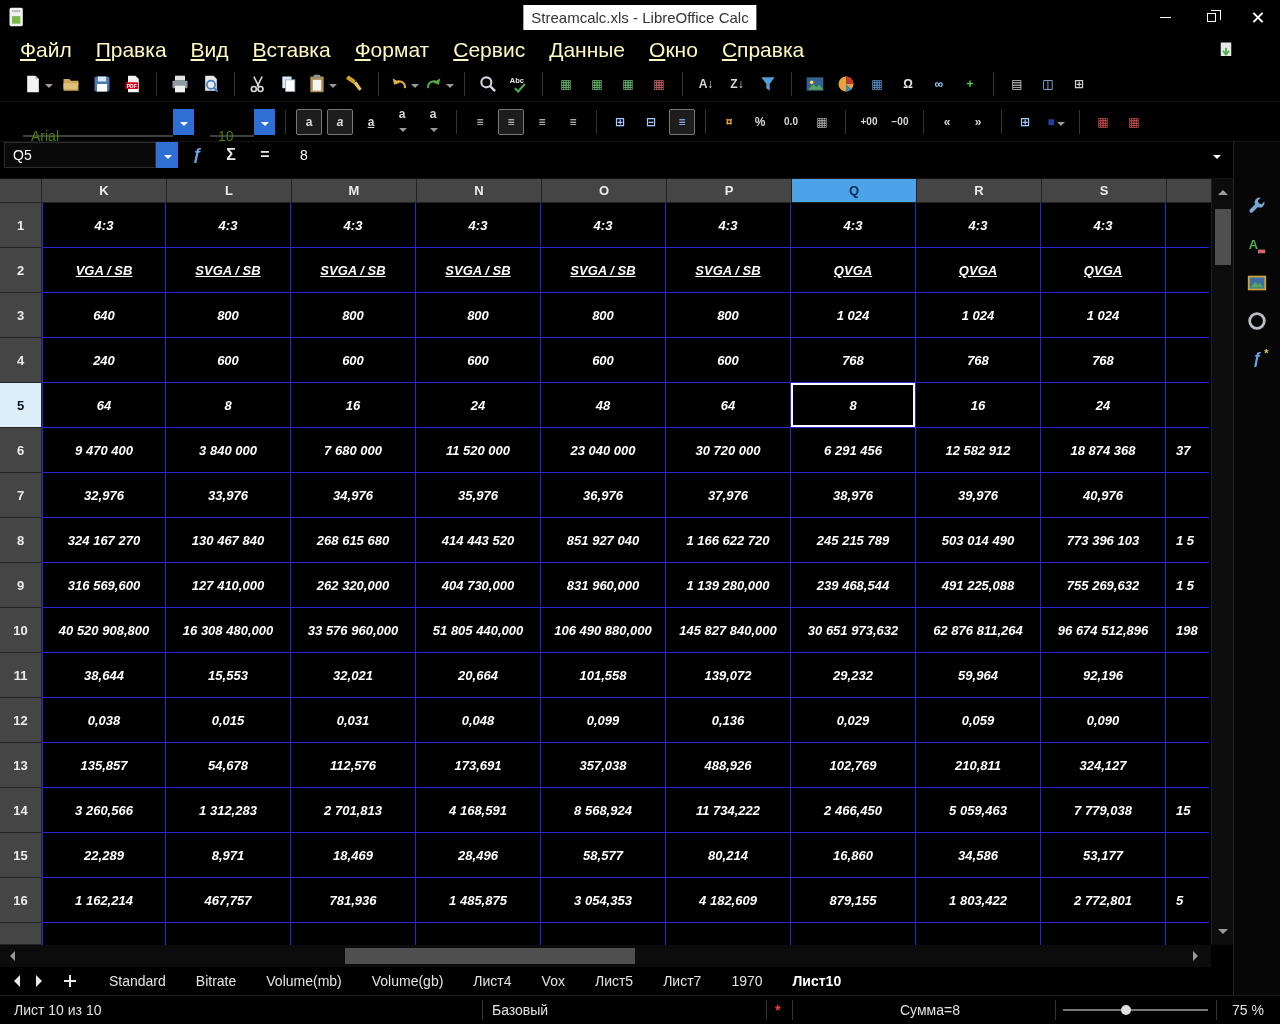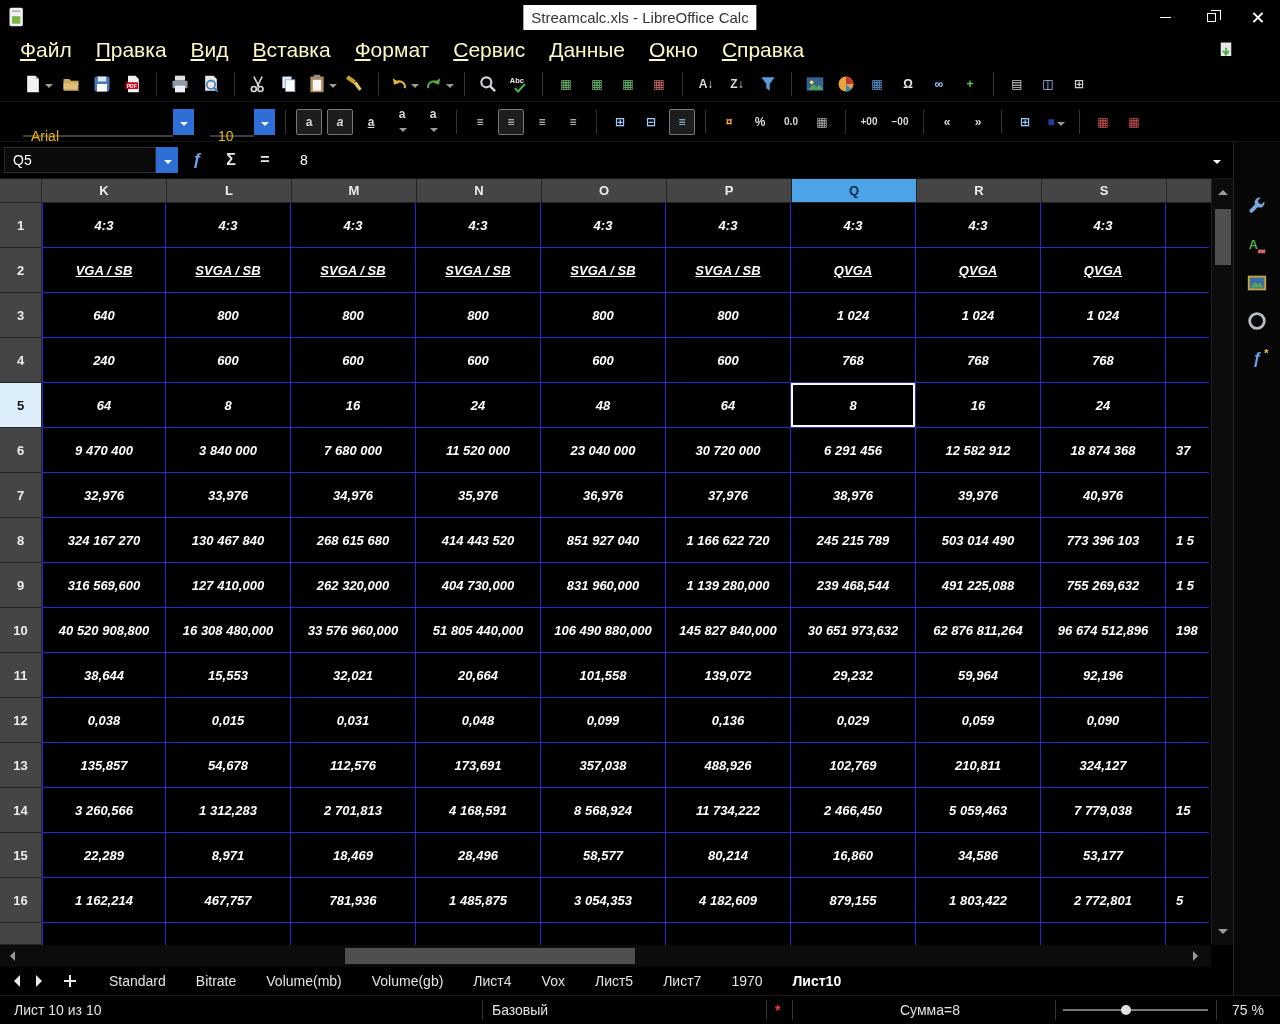--- a/index.html
+++ b/index.html
@@ -41,26 +41,26 @@
   .caret.white { border-top-color:#fff; }
   .i-italic { font-style:italic; }
   .i-underline { text-decoration:underline; }
   .i-font-color, .i-highlight-color { flex-direction:column; line-height:11px; padding-top:3px; }
   .i-font-color::after { content:""; width:13px; height:3px; background:#d0021b; margin-top:1px; }
   .i-highlight-color::after { content:""; width:13px; height:3px; background:#f7e04a; margin-top:1px; }
   .i-function-wizard::after { content:"*"; color:#e8d44d; font-size:11px; position:absolute; top:1px; right:2px; }
   .i-number-format, .i-add-decimal, .i-delete-decimal { font-size:10px; }
 
   .combo { display:inline-flex; height:26px; flex:none; }
-  .combo-box { background:#0d0d0d; border:1px solid #3f3f3f; color:#eab308; font-size:14px; display:flex; align-items:center; padding-left:7px;margin-top:26px; }
+  .combo-box { background:#0d0d0d; border:1px solid #3f3f3f; color:#4d7c0f; font-size:14px; display:flex; align-items:center; padding-left:7px;margin-top:26px; }
   .combo-drop { width:21px; background:#2d6fd4; display:flex; align-items:center; justify-content:center; }
   .combo-drop .caret { border-top-color:#fff; margin:8px 0 0 0; }
 
   
-  .formulabar { position:absolute; top:142px; left:0; width:1280px; height:37px; background:#000; display:flex; align-items:center; border-bottom:1px solid #141414; }
+  .formulabar { position:absolute; top:142px; left:0; width:1280px; height:37px; background:#000; display:flex; align-items:flex-start; border-bottom:1px solid #141414; }
   .namebox { width:152px; height:26px; margin-left:4px; background:#0a0a0a; border:1px solid #2d2d2d; color:#fff; font-size:14px; display:flex; align-items:center; padding-left:8px; }
   .namebox-drop { width:22px; height:26px; background:#2d6fd4; display:flex; align-items:center; justify-content:center; }
   .fb-icon { width:30px; height:26px; display:inline-flex; align-items:center; justify-content:center; color:#e8e8e8; font-size:16px; font-weight:bold; position:relative; margin-left:4px; }
   .i-fbfx { color:#6aa4e8; font-style:italic; font-size:17px; }
   .formula-input { flex:1; height:26px; margin-left:8px; color:#fff; font-size:14px; display:flex; align-items:center; padding-left:12px; }
   .fb-expand { width:28px; height:26px; display:flex; align-items:center; justify-content:center; margin-right:50px; }
 
   
   .grid-area { position:absolute; top:179px; left:0; width:1211px; height:766px; background:#000; overflow:hidden; }
   .col-headers { display:flex; height:24px; }

